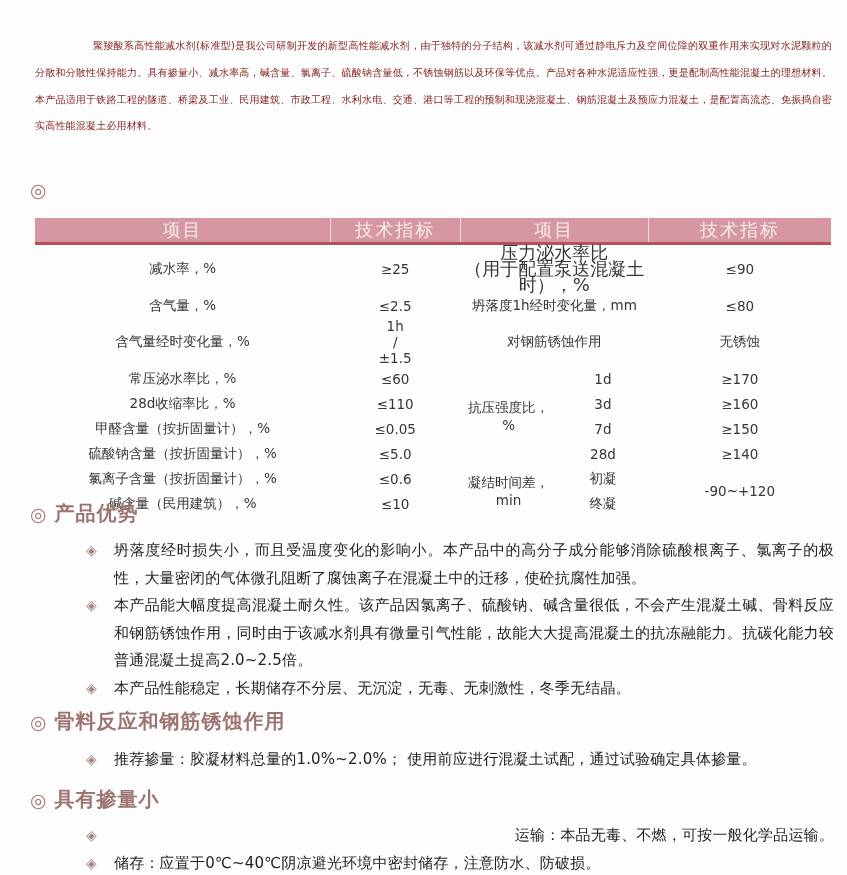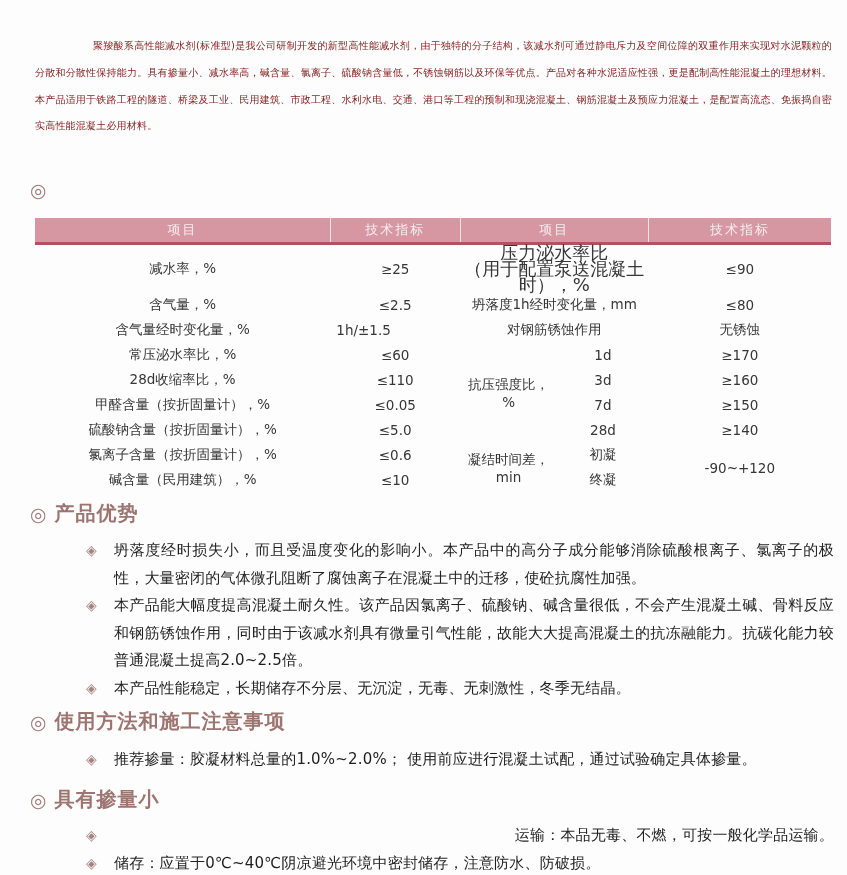--- a/index.html
+++ b/index.html
@@ -44,37 +44,37 @@
   .perf-table-wrap { position: absolute; left: 35px; top: 218px; width: 796px; }
   table.perf {
     width: 100%;
     border-collapse: collapse;
     table-layout: fixed;
   }
   table.perf th {
     background: #d697a3;
     color: #f6edef;
     font-weight: normal;
-    font-size: 13px;
+    font-size: 18px;
     letter-spacing: 2px;
     height: 25px;
     border-bottom: 3px solid #b5505e;
   }
   table.perf th.div { border-right: 1px solid #f2e3e6; }
   table.perf td {
     font-size: 13.5px;
     color: #363636;
     text-align: center;
     vertical-align: middle;
     height: 25px;
     padding: 0 2px;
   }
   tr.tall td { height: 38px; }
   .two-line { font-size: 18px; line-height: 16px; }
-  .spread { display: flex; align-items: center; padding: 0 4px; }
+  .spread { display: flex; align-items: center; padding: 0 4px; flex-direction: column; }
   .spread span { display: inline-block; }
 
   
   .bullets { position: absolute; left: 86px; width: 748px; }
   .bullet {
     display: flex;
     align-items: flex-start;
     font-size: 15px;
     line-height: 27.5px;
     font-weight: 500;
@@ -202,21 +202,21 @@
       <span class="txt">本产品能大幅度提高混凝土耐久性。该产品因氯离子、硫酸钠、碱含量很低，不会产生混凝土碱、骨料反应和钢筋锈蚀作用，同时由于该减水剂具有微量引气性能，故能大大提高混凝土的抗冻融能力。抗碳化能力较普通混凝土提高2.0~2.5倍。</span>
     </div>
     <div class="bullet">
       <span class="dot">◈</span>
       <span class="txt">本产品性能稳定，长期储存不分层、无沉淀，无毒、无刺激性，冬季无结晶。</span>
     </div>
   </div>
 
   <div class="sec-head" style="top:708px;">
     <span class="marker">◎</span>
-    <span>使用方法和施工注意事项</span>
+    <span>骨料反应和钢筋锈蚀作用</span>
   </div>
   <div class="bullets" style="top:746px;">
     <div class="bullet">
       <span class="dot">◈</span>
       <span class="txt" style="text-align:left;">
         <span>推荐掺量：胶凝材料总量的1.0%~2.0%；</span>
         <span class="usage-part2">使用前应进行混凝土试配，通过试验确定具体掺量。</span>
       </span>
     </div>
   </div>

